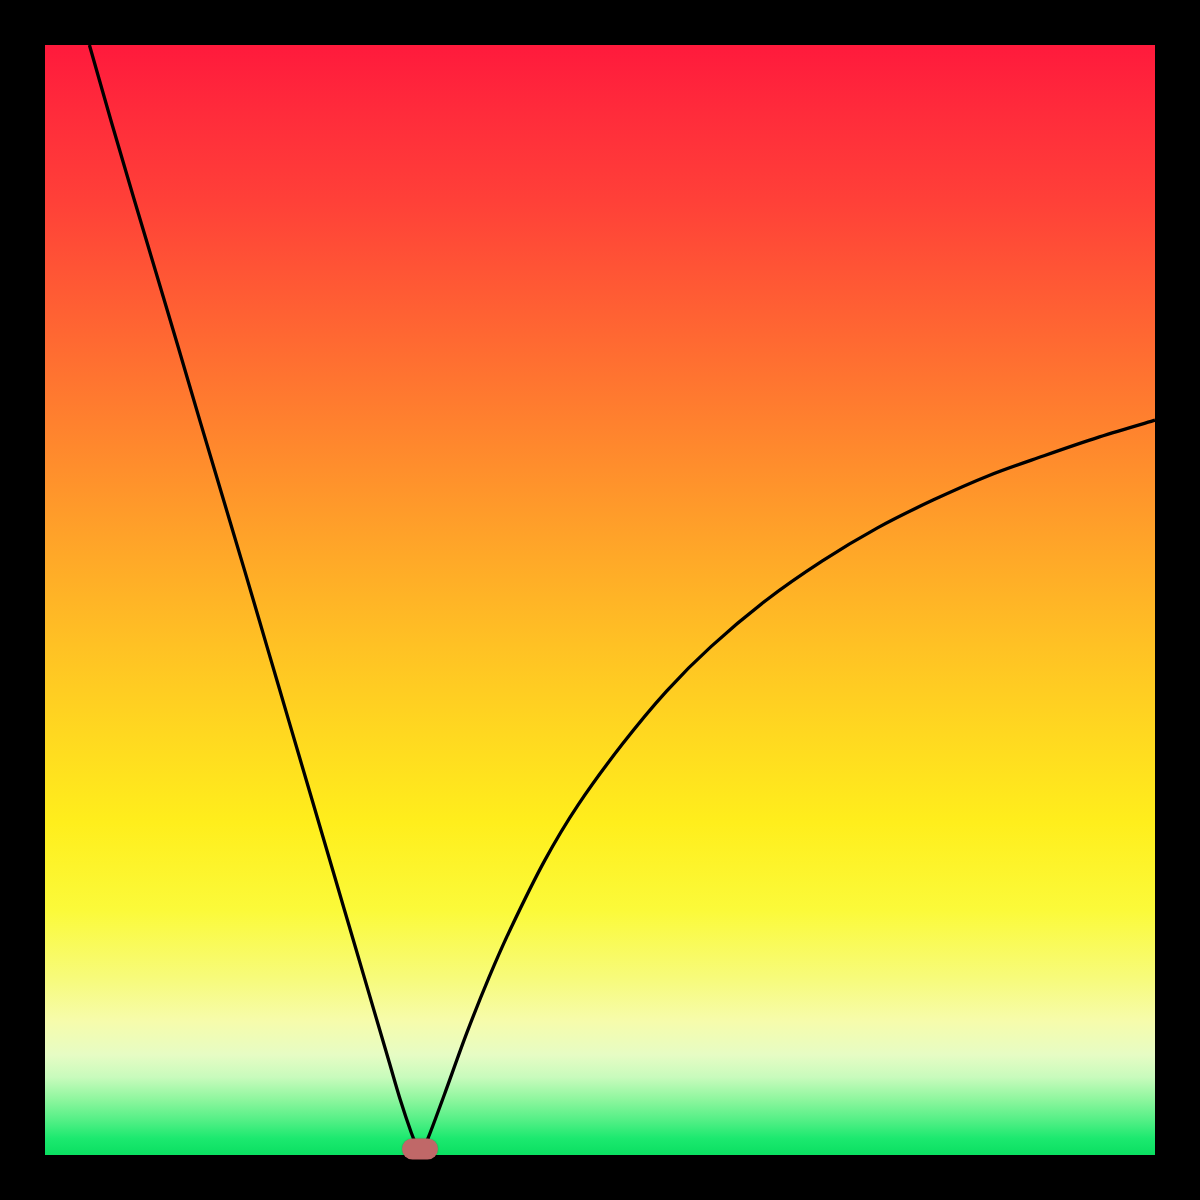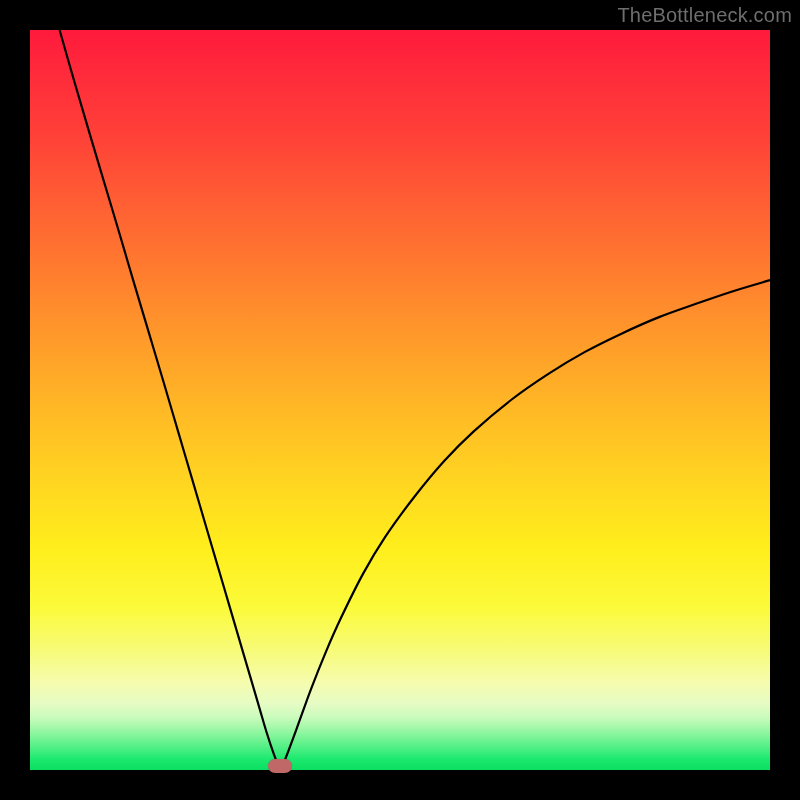--- a/index.html
+++ b/index.html
@@ -70,21 +70,20 @@
     color: #6e6e6e;
     font-size: 20px;
     letter-spacing: 0.2px;
     user-select: none;
   }
 </style>
 </head>
 <body>
 
 <div class="frame">
-  <div class="watermark">TheBottleneck.com</div>
 
   <div class="plot" id="plot">
     <svg class="curve" id="curve-svg" viewBox="0 0 740 740" preserveAspectRatio="none">
       <path id="curve-path" d="M 29.60 0.00 C 32.07 8.63 39.47 34.78 44.40 51.80 C 49.33 68.82 54.27 85.47 59.20 102.12 C 64.13 118.77 69.07 135.17 74.00 151.70 C 78.93 168.23 83.87 184.63 88.80 201.28 C 93.73 217.93 98.67 234.95 103.60 251.60 C 108.53 268.25 113.47 284.65 118.40 301.18 C 123.33 317.71 128.27 334.11 133.20 350.76 C 138.13 367.41 143.07 384.31 148.00 401.08 C 152.93 417.85 157.87 434.63 162.80 451.40 C 167.73 468.17 172.67 484.95 177.60 501.72 C 182.53 518.49 187.47 535.27 192.40 552.04 C 197.33 568.81 202.27 585.59 207.20 602.36 C 212.13 619.13 218.30 640.10 222.00 652.68 C 225.70 665.26 226.93 669.45 229.40 677.84 C 231.87 686.23 234.33 695.11 236.80 703.00 C 239.27 710.89 242.35 720.02 244.20 725.20 C 246.05 730.38 246.91 731.86 247.90 734.08 C 248.89 736.30 248.89 739.38 250.12 738.52 C 251.35 737.66 252.59 735.44 255.30 728.90 C 258.01 722.36 262.08 711.02 266.40 699.30 C 270.72 687.58 276.27 671.55 281.20 658.60 C 286.13 645.65 291.07 633.32 296.00 621.60 C 300.93 609.88 304.63 601.25 310.80 588.30 C 316.97 575.35 325.60 557.47 333.00 543.90 C 340.40 530.33 346.57 519.85 355.20 506.90 C 363.83 493.95 374.93 478.90 384.80 466.20 C 394.67 453.50 404.53 441.53 414.40 430.68 C 424.27 419.83 432.90 411.19 444.00 401.08 C 455.10 390.97 468.67 379.50 481.00 370.00 C 493.33 360.50 505.67 352.12 518.00 344.10 C 530.33 336.08 542.67 328.68 555.00 321.90 C 567.33 315.12 579.67 309.20 592.00 303.40 C 604.33 297.60 616.67 292.05 629.00 287.12 C 641.33 282.19 653.67 278.12 666.00 273.80 C 678.33 269.48 690.67 265.17 703.00 261.22 C 715.33 257.27 733.83 251.97 740.00 250.12" fill="none" stroke="#000000" stroke-width="2.2"></path>
     </svg>
     <div class="marker" id="marker" style="left: 250.12px; top: 736.3px; background: rgb(192, 104, 104);"></div>
   </div>
 </div>
 
 </body></html>

